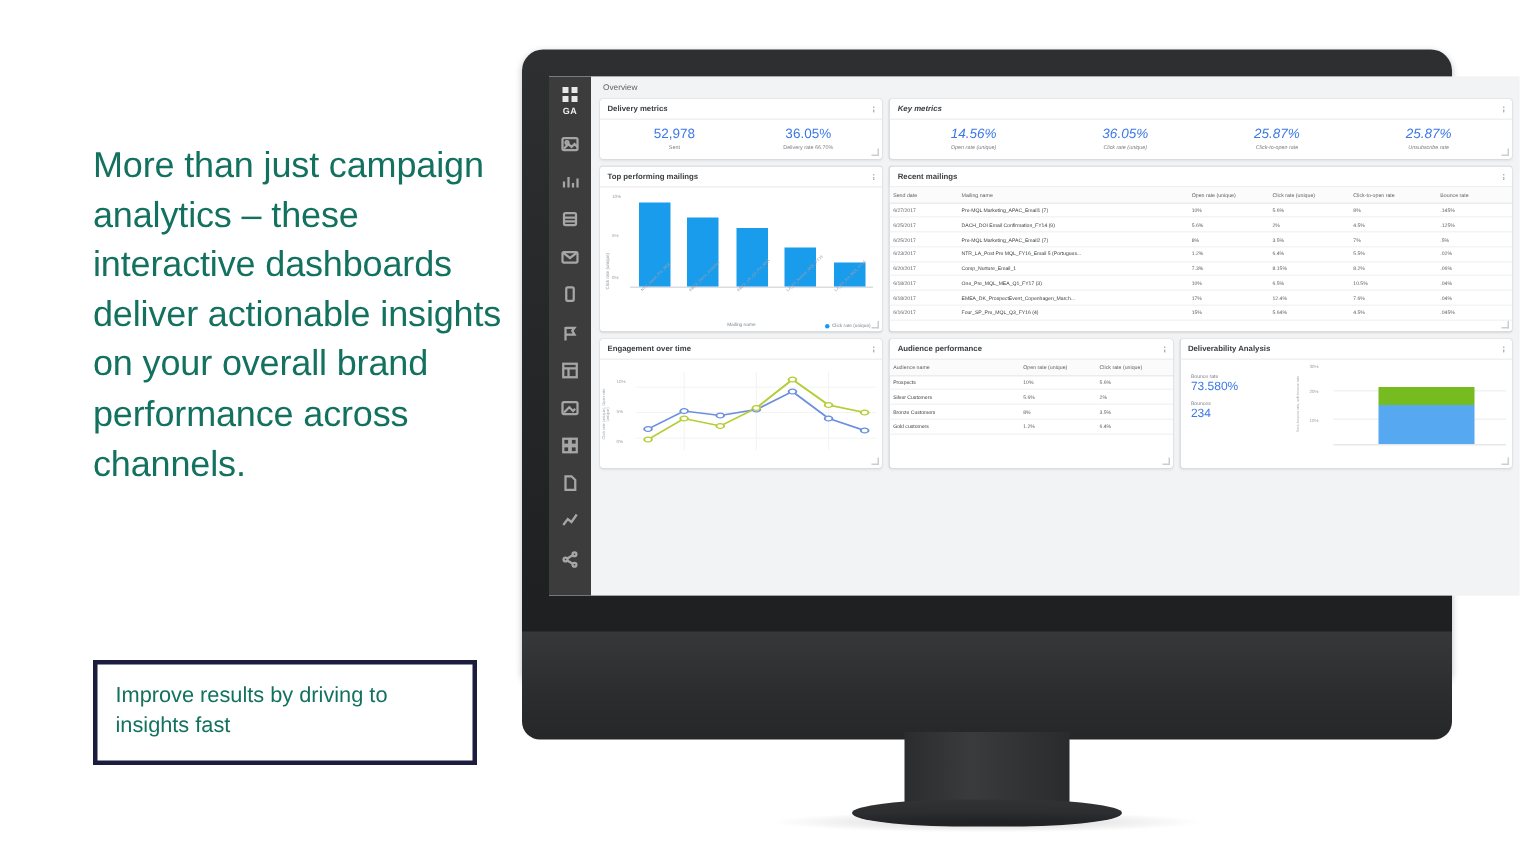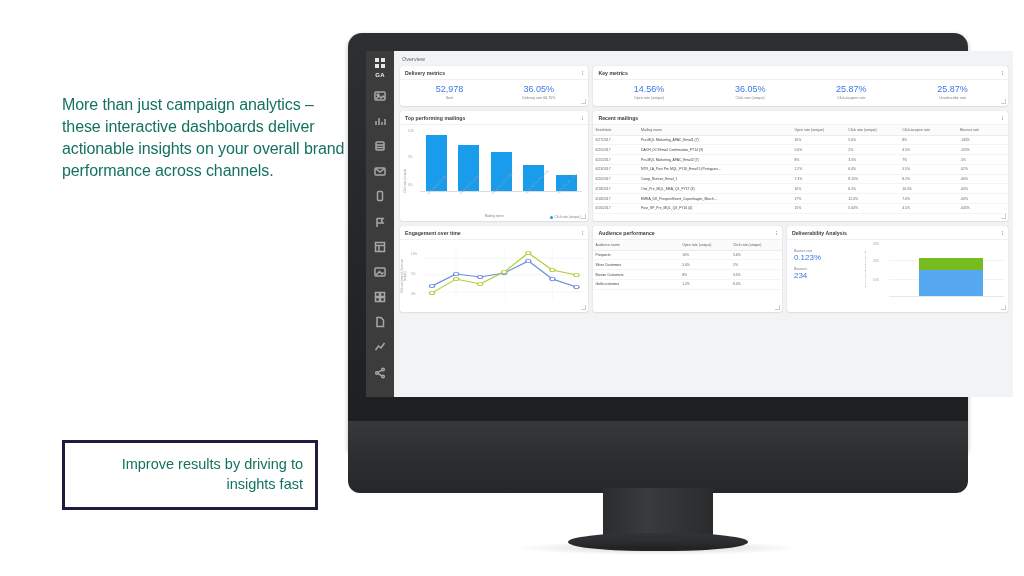--- a/index.html
+++ b/index.html
@@ -9,31 +9,31 @@
   }
   .slide{position:absolute;inset:0;background:#fff;}
 
   
   .left-col{position:absolute;left:62px;top:76px;width:290px;}
   .title{
     font-size:39px;line-height:1.12;color:#1b1c3e;font-weight:400;
     letter-spacing:-0.3px;margin:0;
   }
   .body-copy{
-    margin:18px 0 0 0;font-size:16px;line-height:1.38;color:#13725f;
+    margin:18px 0 0 0;font-size:24px;line-height:1.38;color:#13725f;
     font-weight:400;letter-spacing:-0.1px;
   }
   .callout{
     position:absolute;left:62px;top:440px;width:256px;height:70px;
     border:3px solid #1b1c3e;background:#ffffff;
     display:flex;align-items:center;justify-content:center;
     box-sizing:border-box;
   }
   .callout-text{
-    font-size:14.5px;line-height:1.35;color:#13725f;text-align:right;
+    font-size:14.5px;line-height:1.35;color:#13725f;text-align:left;
     padding:0 12px;
   }
 
   
   .logo{
     position:absolute;right:44px;bottom:14px;
     font-size:25px;font-weight:bold;font-style:italic;color:#1b1c3e;
     letter-spacing:-0.8px;font-family:"DejaVu Sans",sans-serif;
   }
 
@@ -298,21 +298,21 @@
                 <div class="lbl">Sent</div>
               </div>
               <div class="metric">
                 <div class="val">36.05%</div>
                 <div class="lbl">Delivery rate 66.70%</div>
               </div>
             </div>
             <div class="resize"></div>
           </div>
 
-          <div class="card" style="flex:1;">
+          <div class="card" style="flex:1;font-style:italic;">
             <div class="card-hd">
               <h4>Key metrics</h4>
               <div class="kebab">
                   <i></i>
                   <i></i>
                   <i></i>
                 </div>
             </div>
             <div class="metrics">
               <div class="metric">
@@ -560,21 +560,21 @@
               <h4>Deliverability Analysis</h4>
               <div class="kebab">
                   <i></i>
                   <i></i>
                   <i></i>
                 </div>
             </div>
             <div class="del-body">
               <div class="del-stats">
                 <div class="k">Bounce rate</div>
-                <div class="v">0.123%</div>
+                <div class="v">73.580%</div>
                 <div class="k">Bounces</div>
                 <div class="v">234</div>
               </div>
               <div class="del-chart">
                 <div class="ylab" style="top:0;left:-16px;">30%</div>
                 <div class="ylab" style="top:17px;left:-16px;">20%</div>
                 <div class="ylab" style="top:36px;left:-16px;">10%</div>
                 <div style="position:absolute;left:-24px;top:6px;writing-mode:vertical-rl;transform:rotate(180deg);font-size:2.4px;color:#9aa0a6;height:40px;display:flex;align-items:center;text-align:center;line-height:1.1;">Sent, bounce rate, soft bounce rate</div>
                 <div style="position:absolute;left:0;right:0;top:0;height:54px;border-bottom:1px solid #e6e8ea;">
                   <div style="position:absolute;left:0;right:0;top:18px;border-top:1px solid #f0f2f3;"></div>

